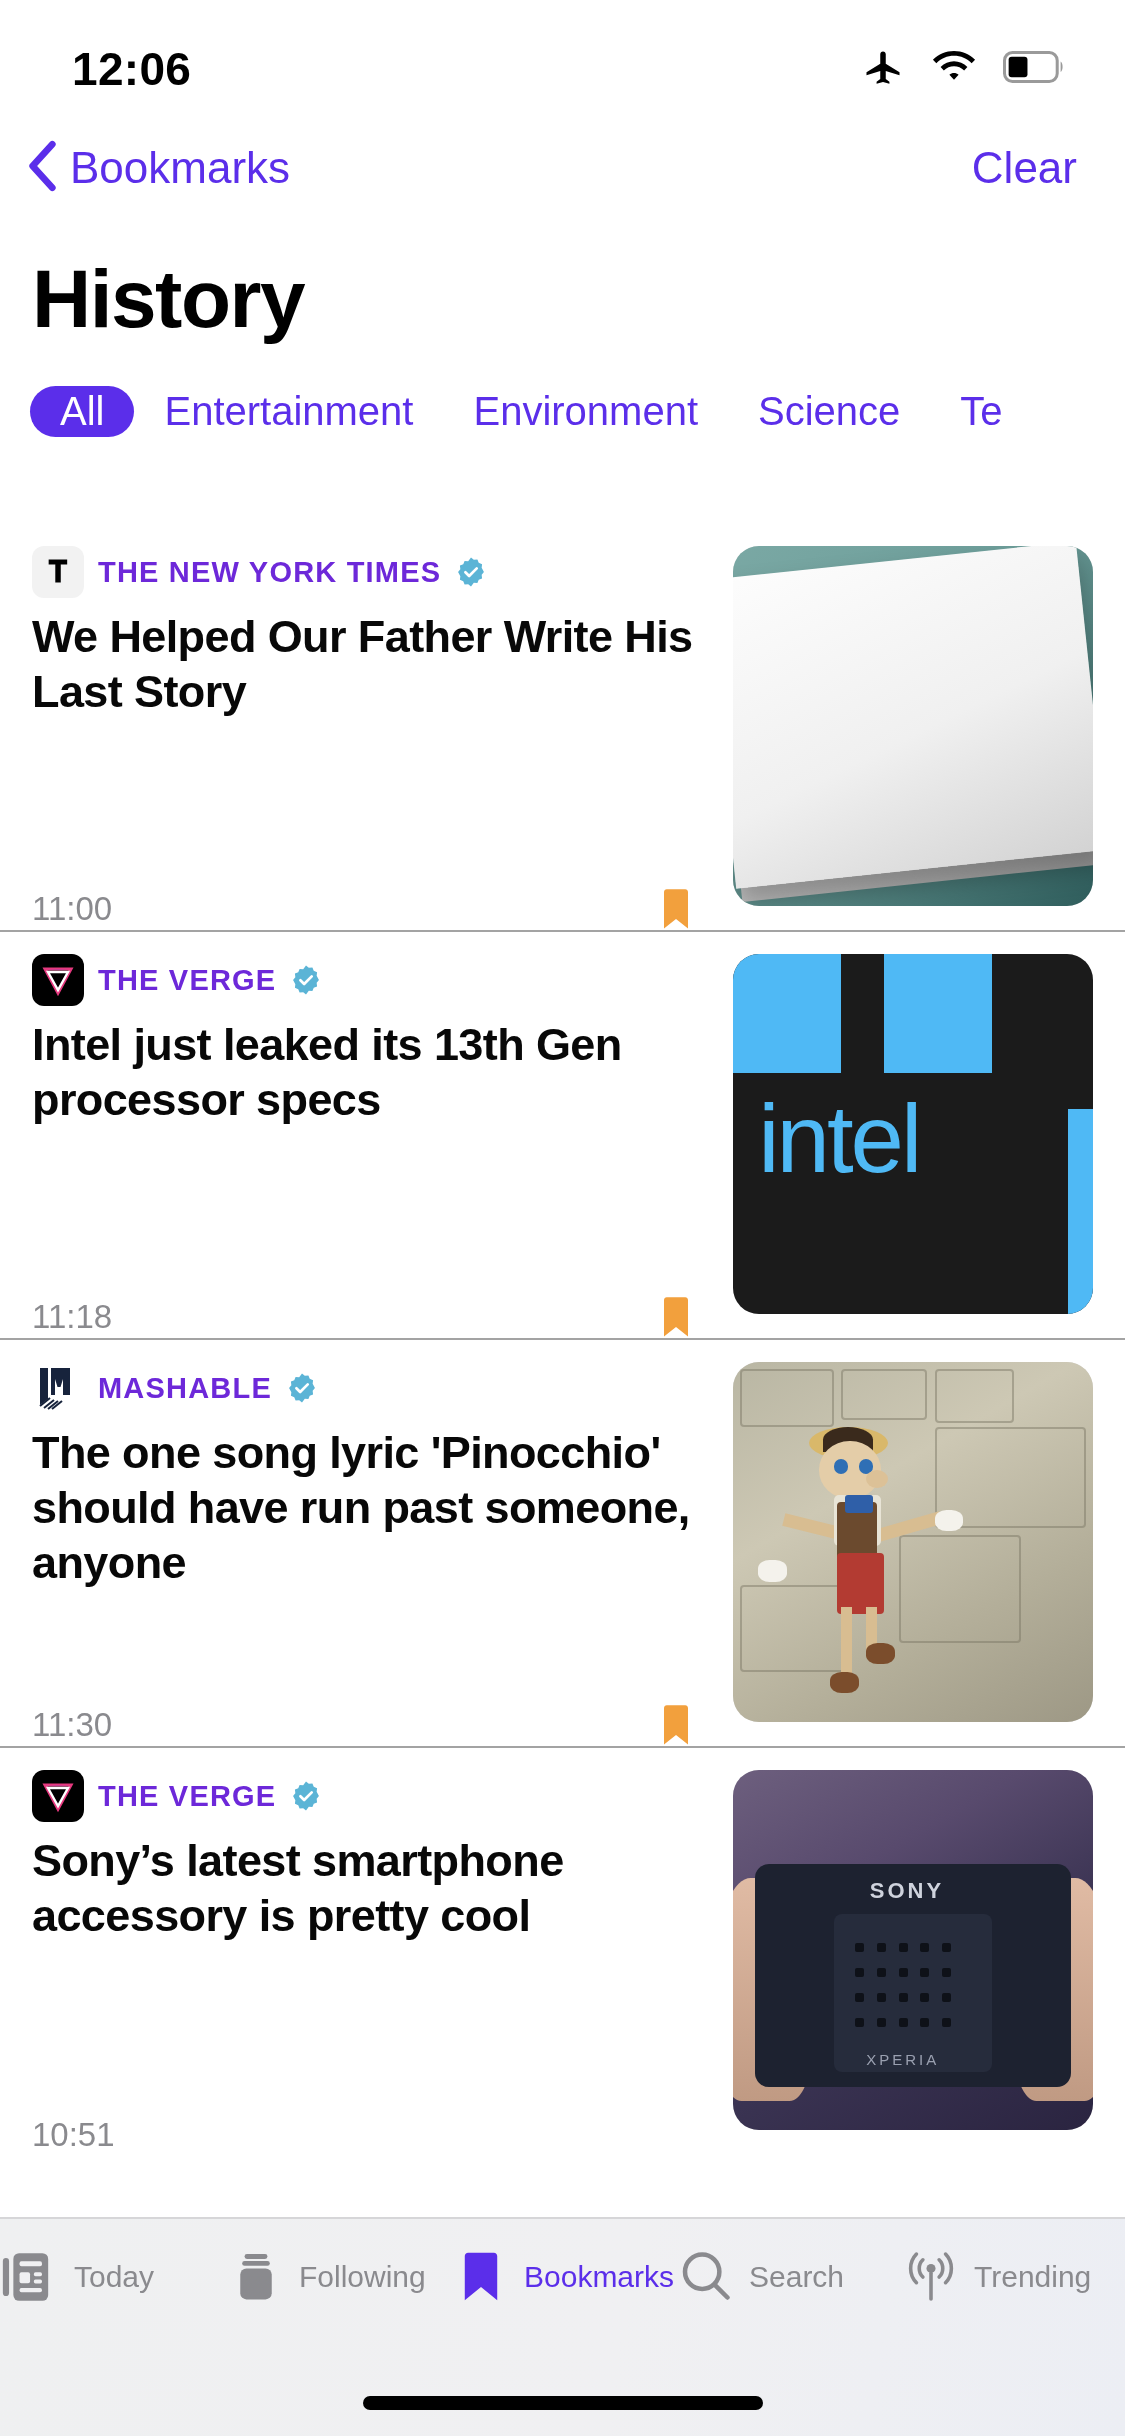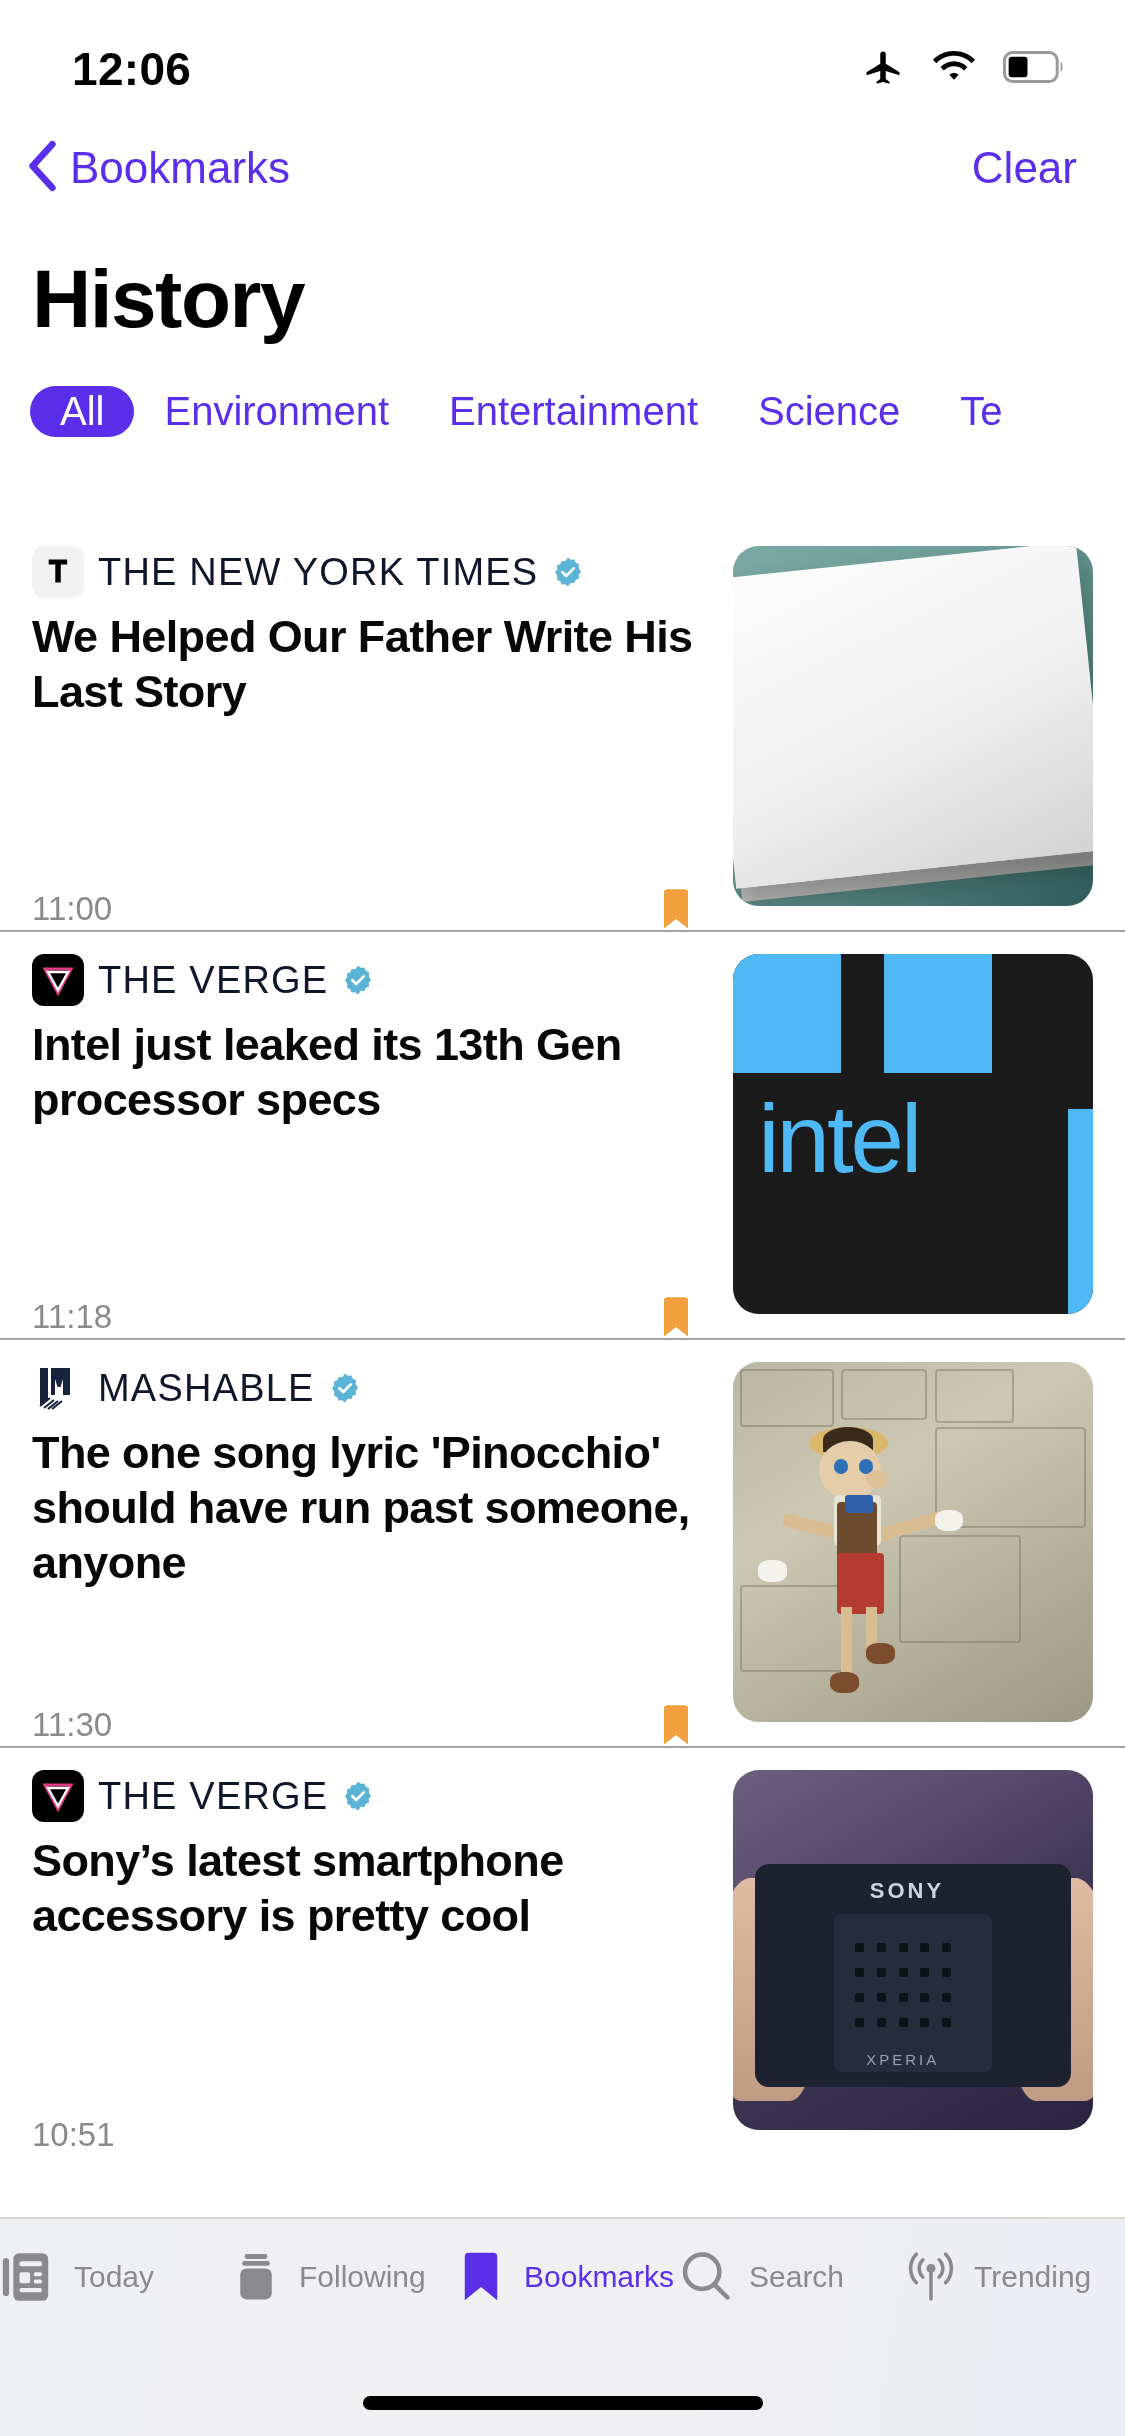--- a/index.html
+++ b/index.html
@@ -66,21 +66,21 @@
   .card-inner{ display:flex; gap:20px; padding-top:22px; }
   .card-text{ flex:1; min-width:0; display:flex; flex-direction:column; }
 
   .src-row{ display:flex; align-items:center; gap:14px; margin-bottom:12px; }
   .src-logo{
     width:52px; height:52px; border-radius:12px;
     flex-shrink:0; position:relative; overflow:hidden;
     display:flex; align-items:center; justify-content:center;
   }
   .src-name{
-    font-size:38px; font-weight:400; color:#0f172a;
+    font-size:29px; font-weight:700; color:#6d28d9;
     letter-spacing:1.2px;
   }
   .verified{ width:32px; height:32px; flex-shrink:0; }
 
   .headline{
     font-size:45px; font-weight:800; color:#080808;
     line-height:1.22; letter-spacing:-0.6px;
   }
 
   .meta-row{
@@ -216,22 +216,22 @@
     </span>
     <span class="nav-back-label">Bookmarks</span>
   </div>
   <div class="nav-clear">Clear</div>
 </div>
 
 <div class="page-title">History</div>
 
 <div class="chips">
   <div class="chip active">All</div>
+  <div class="chip">Entertainment</div>
   <div class="chip">Environment</div>
-  <div class="chip">Entertainment</div>
   <div class="chip">Science</div>
   <div class="chip">Te</div>
 </div>
 
 <div class="list">
 
   <div class="card card-1">
     <div class="card-inner">
       <div class="card-text">
         <div class="src-row">

